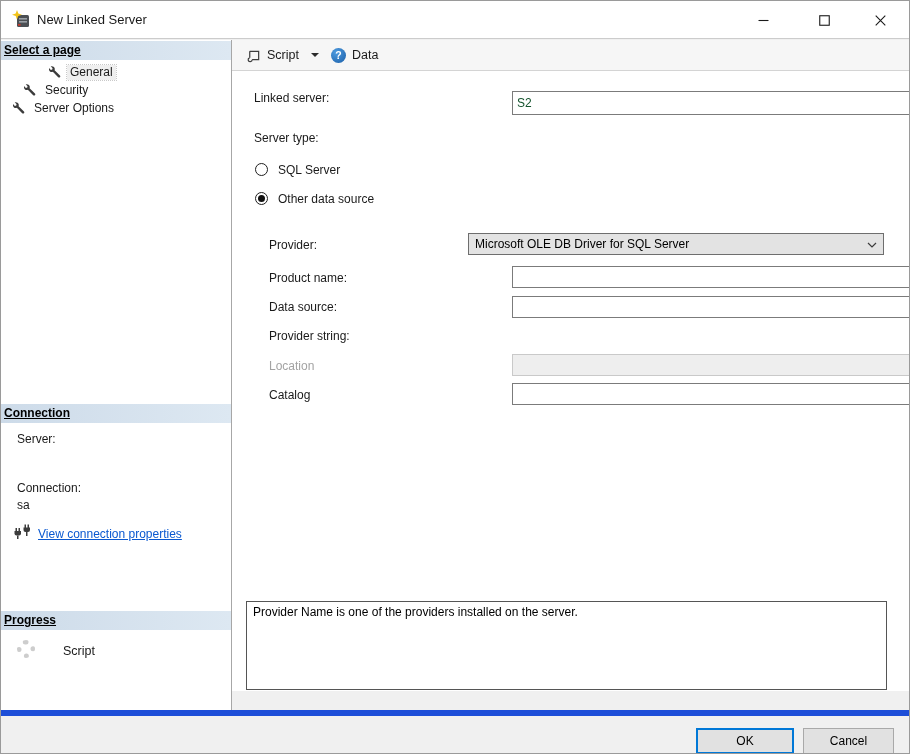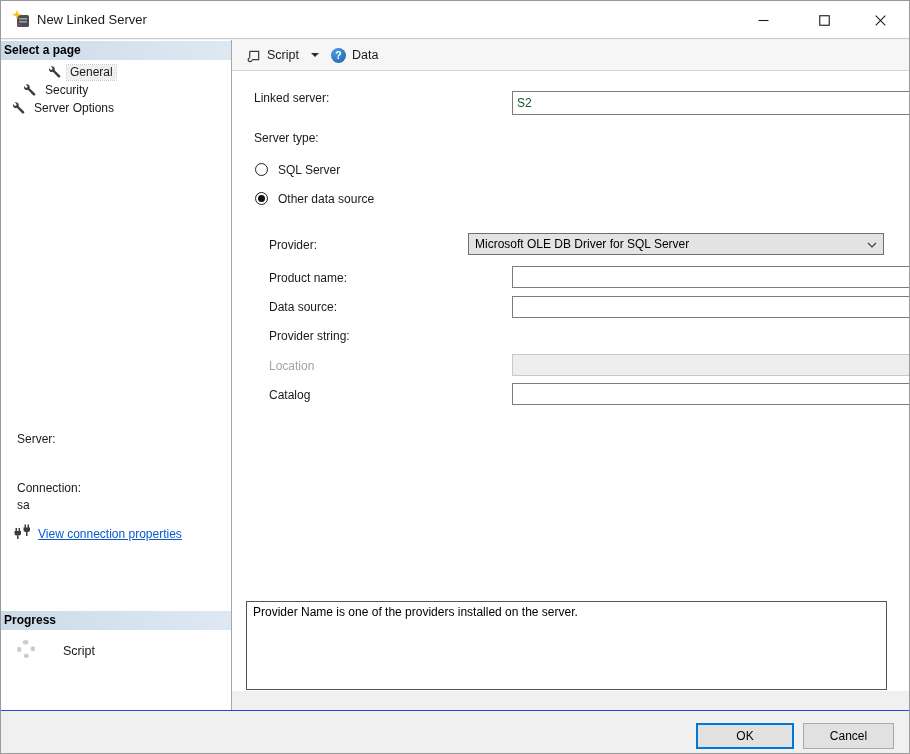--- a/index.html
+++ b/index.html
@@ -16,21 +16,21 @@
   .app-icon{ left:11px; top:9px; width:20px; height:20px; }
   .win-title{ left:36px; top:11px; font-size:13px; color:#1a1a1a; }
   .win-btn{ top:0; width:46px; height:38px; display:flex; align-items:center; justify-content:center; }
   .btn-min{ left:739px; } .btn-max{ left:800px; } .btn-close{ left:856px; }
 
   
   .sidebar{ left:0; top:39px; width:231px; height:670px; background:#ffffff; border-right:1px solid #a7a7a7; }
   .section-header{
     position:absolute; left:0; width:230px; height:19px; line-height:19px;
     background:linear-gradient(90deg,#cddbe9 0%,#dde8f2 100%);
-    font-size:12px; font-weight:bold; padding-left:3px; color:#000;
+    font-size:12px; font-weight:bold; padding-left:3px; color:#000;text-decoration:underline;
   }
   .page-item{ position:absolute; left:0; width:230px; height:18px; display:flex; align-items:center; font-size:12px; cursor:default; }
   .page-item .wrench{ margin-left:12px; margin-right:5px; width:13px; height:13px; flex:none; }
   .page-item .lbl{ padding:0 3px; line-height:15px; }
   .page-item.selected .lbl{ background:#efefef; outline:1px dotted #c9c9c9; }
   .side-label{ position:absolute; left:16px; font-size:12px; color:#1a1a1a; }
   .link-row{ position:absolute; left:13px; display:flex; align-items:center; }
   .link{ font-size:12px; color:#0a58d0; text-decoration:underline; margin-left:7px; cursor:pointer; }
   .spinner{ position:absolute; left:16px; width:18px; height:18px; border:5px dotted #cdcdcd; border-radius:50%; }
 
@@ -53,21 +53,21 @@
   .combo{ position:absolute; left:236px; width:416px; height:22px; border:1px solid #6e6e6e; background:#e3e3e3;
           display:flex; align-items:center; font-size:12px; padding:0 6px; color:#000; cursor:default; }
   .combo .cval{ flex:1; overflow:hidden; white-space:nowrap; }
   .radio{ position:absolute; left:23px; width:13px; height:13px; border:1px solid #1f1f1f; border-radius:50%; background:#fff; }
   .radio.selected::after{ content:""; position:absolute; left:2px; top:2px; width:7px; height:7px; border-radius:50%; background:#111; }
   .rlabel{ position:absolute; left:46px; font-size:12px; color:#1a1a1a; }
   .helpbox{ position:absolute; left:14px; top:530px; width:641px; height:89px; border:1px solid #555555; background:#fff;
             font-size:12px; padding:3px 6px; color:#000; }
 
   
-  .footer{ left:0; top:709px; width:908px; height:44px; background:#f0f0f0; border-top:1px solid #1d4ed8; }
+  .footer{ left:0; top:709px; width:908px; height:44px; background:#f0f0f0; border-top:6px solid #1d4ed8; }
   .btn{ position:absolute; top:12px; height:26px; background:#e1e1e1; font-family:"Liberation Sans",sans-serif;
         font-size:12px; color:#000; display:flex; align-items:center; justify-content:center; cursor:default; }
   .btn-ok{ left:695px; width:98px; border:2px solid #0078d7; }
   .btn-cancel{ left:802px; width:91px; border:1px solid #a9a9a9; }
 </style>
 </head>
 <body>
 
 <div class="window">
 
@@ -123,20 +123,21 @@
 
     <div class="page-item" style="top:59px;">
       <span class="wrench">
         <svg width="13" height="13" viewBox="0 0 16 16">
             <path fill="#3c3c3c" d="M6.9 5.1c.5-1.3.2-2.8-.8-3.8C5 .2 3.4-.1 2.1.4l2.3 2.3-.4 1.7-1.7.4L0 2.5c-.5 1.3-.2 2.9.9 3.9 1 1 2.5 1.3 3.8.8l6.6 6.6c.6.6 1.6.6 2.2 0 .6-.6.6-1.6 0-2.2L6.9 5.1z"></path>
           </svg>
       </span>
       <span class="lbl">Server Options</span>
     </div>
 
+    <div class="section-header" style="top:364px;">Connection</div>
 
     <span class="side-label" style="top:392px;">Server:</span>
     <span class="side-label" style="top:441px;">Connection:</span>
     <span class="side-label" style="top:458px;">sa</span>
 
     <div class="link-row" style="top:484px;">
       <span>
         <svg width="17" height="16" viewBox="0 0 17 16">
           <g fill="#3c3c3c">
             <rect x="1.5" y="4" width="1.5" height="3.5"></rect>

